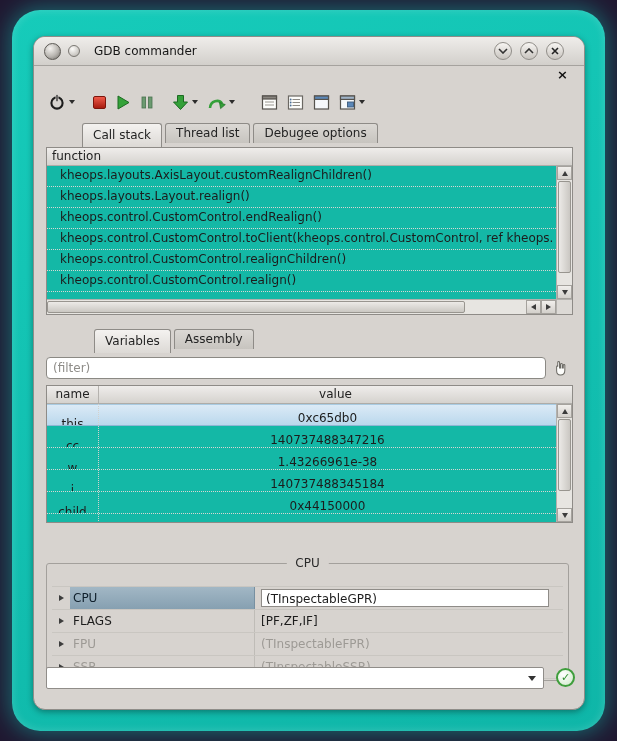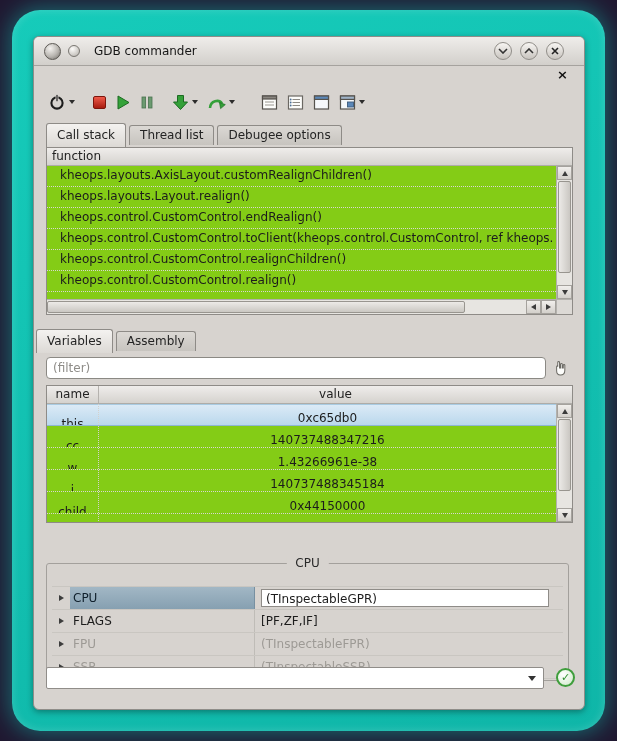--- a/index.html
+++ b/index.html
@@ -17,21 +17,21 @@
     position:absolute; left:12px; top:10px; right:12px; bottom:10px;
     background:linear-gradient(160deg,#16cbba,#0fb6a8);
     border-radius:28px;
     box-shadow:0 0 22px 3px rgba(18,198,182,.45), inset 0 0 10px rgba(255,255,255,.18);
   }
 
   
   .window {
     position:absolute; left:33px; top:36px; width:550px; height:672px;
     background:#d7d3cf;
-    border:1px solid #8f8d89; border-radius:6px;
+    border:1px solid #8f8d89; border-radius:12px;
     box-shadow:0 2px 6px rgba(0,0,0,.35);
     overflow:hidden;
   }
 
   
   .titlebar {
     position:absolute; left:0; top:0; right:0; height:29px;
     background:linear-gradient(#efedea,#d2cfcb);
     border-bottom:1px solid #a5a29e;
     display:flex; align-items:center; padding:0 10px; box-sizing:border-box;
@@ -74,39 +74,39 @@
     border-top:4.5px solid #2c2c2c;
   }
   .sp1 { width:18px; } .sp2 { width:9px; } .sp3 { width:26px; }
   .stop-sq {
     width:13px; height:13px; border-radius:2px;
     background:linear-gradient(#ef5a4a,#a71c10);
     border:1px solid #7c150c; box-sizing:border-box;
   }
 
   
-  .tabs { position:absolute; display:flex; align-items:center; height:24px; }
+  .tabs { position:absolute; display:flex; align-items:flex-start; height:24px;margin-left:36px; }
   .tabs1 { left:12px; top:86px; }
-  .tabs2 { left:2px; top:292px; }
+  .tabs2 { left:24px; top:292px; }
   .tab {
     border:1px solid #8e8b87; border-bottom:none;
     border-radius:3px 3px 0 0;
     background:linear-gradient(#dbd8d4,#c7c4bf);
     padding:2px 10px 3px; margin-right:3px;
     color:#242424; cursor:pointer; white-space:nowrap;
   }
   .tab.active {
     background:linear-gradient(#f4f2f0,#dcd9d5);
     padding-top:4px; padding-bottom:5px; position:relative; z-index:2;
   }
 
   
   .frame {
     position:absolute; left:12px; width:527px;
-    background:#84cc16; border:1px solid #8e8b87; box-sizing:border-box;
+    background:#14b8a6; border:1px solid #8e8b87; box-sizing:border-box;
   }
 
   
   .callstack { top:110px; height:168px; }
   .cs-header {
     position:absolute; left:0; top:0; right:0; height:18px;
     background:linear-gradient(#efedeb,#d5d2ce);
     border-bottom:1px solid #aeaca8;
     padding:0 5px; line-height:17px; box-sizing:border-box; color:#222;
   }

